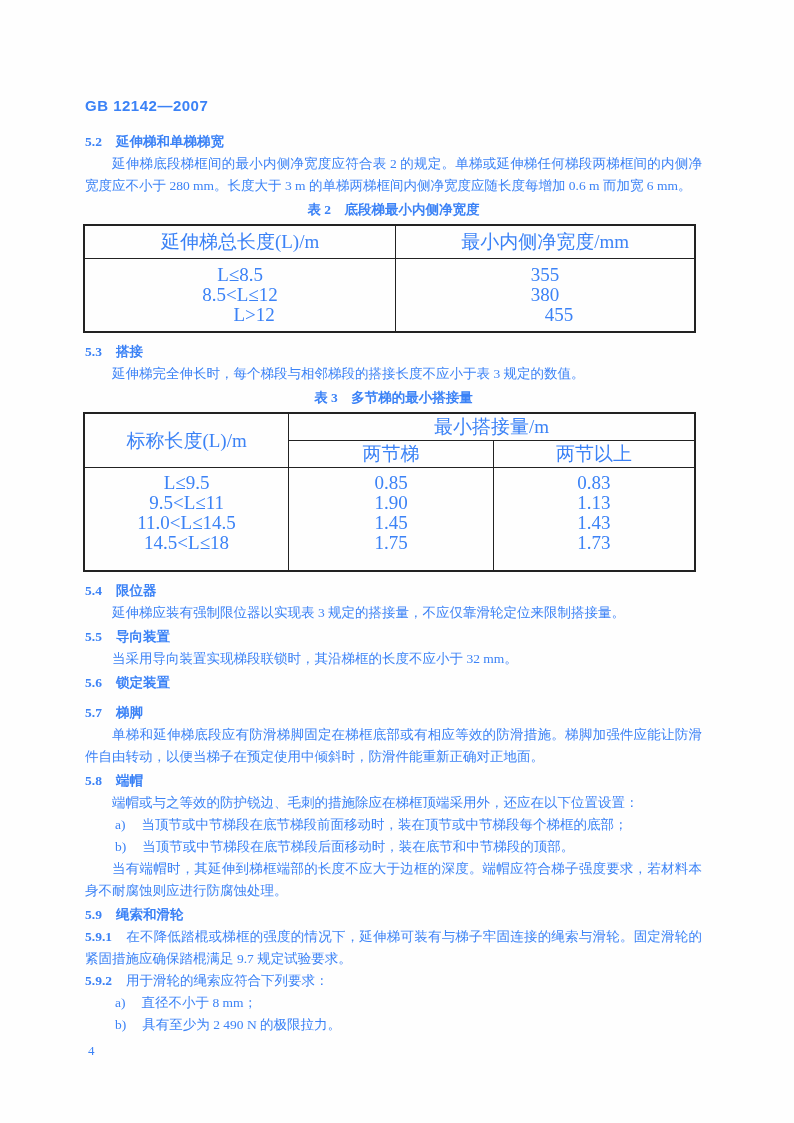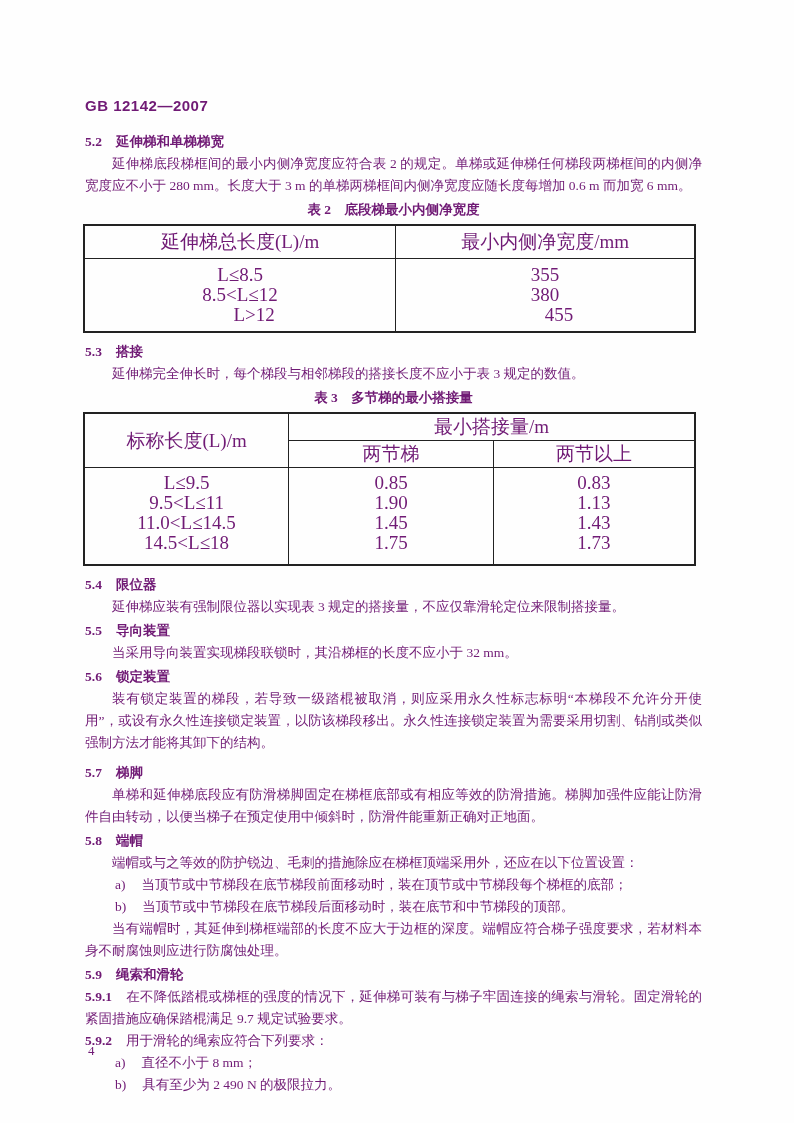--- a/index.html
+++ b/index.html
@@ -1,21 +1,21 @@
 <!DOCTYPE html>
 <html lang="zh"><head>
 <meta charset="utf-8">
 <style>
   html,body{margin:0;padding:0;background:#d8d8d8;}
   .page{
     position:relative;
     width:794px;height:1123px;
     margin:0 auto;
     background:#fefefe;
-    color:#701a75;
+    color:#3b82f6;
     font-family:"Liberation Serif","DejaVu Serif",serif;
     font-size:13.5px;
     line-height:22px;
     box-sizing:border-box;
     padding:95px 92px 0 85px;
     overflow:hidden;
   }
   .std-header{
     font-weight:bold;
     font-size:15px;
@@ -55,21 +55,21 @@
   .t2 td{height:20px;line-height:20px;}
   .t2 tbody tr:first-child td{padding-top:6px;}
   .t2 tbody tr:last-child td{padding-bottom:6px;padding-left:28px;}
   .t3{border:2px solid #222;}
   .t3 th{border:1.5px solid #222;}
   .t3 tr.hdr1 th{height:26px;}
   .t3 tr.hdr2 th{height:26px;}
   .t3 td{height:20px;line-height:20px;border-left:1.5px solid #222;}
   .t3 td:first-child{border-left:none;}
   .t3 tbody tr:first-child td{border-top:1.5px solid #222;padding-top:5px;}
-  .t3 tbody tr:last-child td{padding-bottom:11px;}
+  .t3 tbody tr:last-child td{padding-bottom:17px;}
   .gap8{margin-top:8px;}
   .gap5{}
   .page-num{
     position:absolute;
     left:88px;top:1040px;
     font-size:13px;
   }
 </style>
 </head>
 <body>
@@ -163,21 +163,20 @@
   <p class="indent gap5">延伸梯应装有强制限位器以实现表 3 规定的搭接量，不应仅靠滑轮定位来限制搭接量。</p>
 
   <div class="sec-heading" style="margin-top:2px;">
     <span class="num">5.5</span><span>导向装置</span>
   </div>
   <p class="indent">当采用导向装置实现梯段联锁时，其沿梯框的长度不应小于 32 mm。</p>
 
   <div class="sec-heading" style="margin-top:2px;">
     <span class="num">5.6</span><span>锁定装置</span>
   </div>
-  <p class="indent">装有锁定装置的梯段，若导致一级踏棍被取消，则应采用永久性标志标明“本梯段不允许分开使用”，或设有永久性连接锁定装置，以防该梯段移出。永久性连接锁定装置为需要采用切割、钻削或类似强制方法才能将其卸下的结构。</p>
 
   <div class="sec-heading" style="margin-top:8px;">
     <span class="num">5.7</span><span>梯脚</span>
   </div>
   <p class="indent">单梯和延伸梯底段应有防滑梯脚固定在梯框底部或有相应等效的防滑措施。梯脚加强件应能让防滑件自由转动，以便当梯子在预定使用中倾斜时，防滑件能重新正确对正地面。</p>
 
   <div class="sec-heading" style="margin-top:2px;">
     <span class="num">5.8</span><span>端帽</span>
   </div>
   <p class="indent">端帽或与之等效的防护锐边、毛刺的措施除应在梯框顶端采用外，还应在以下位置设置：</p>

